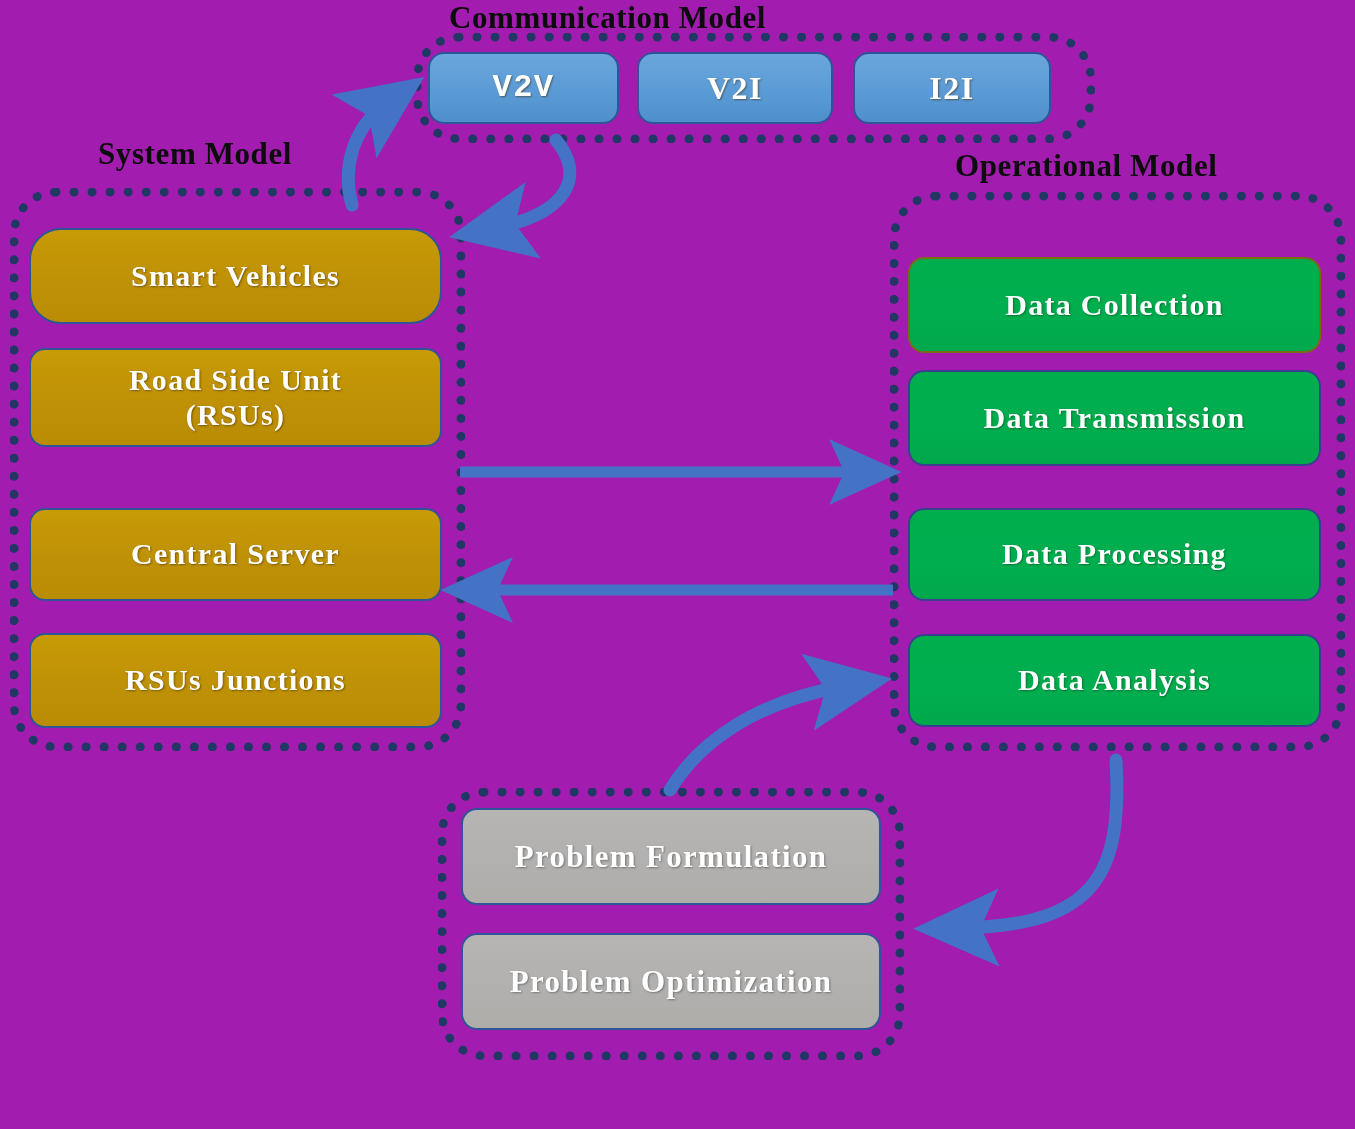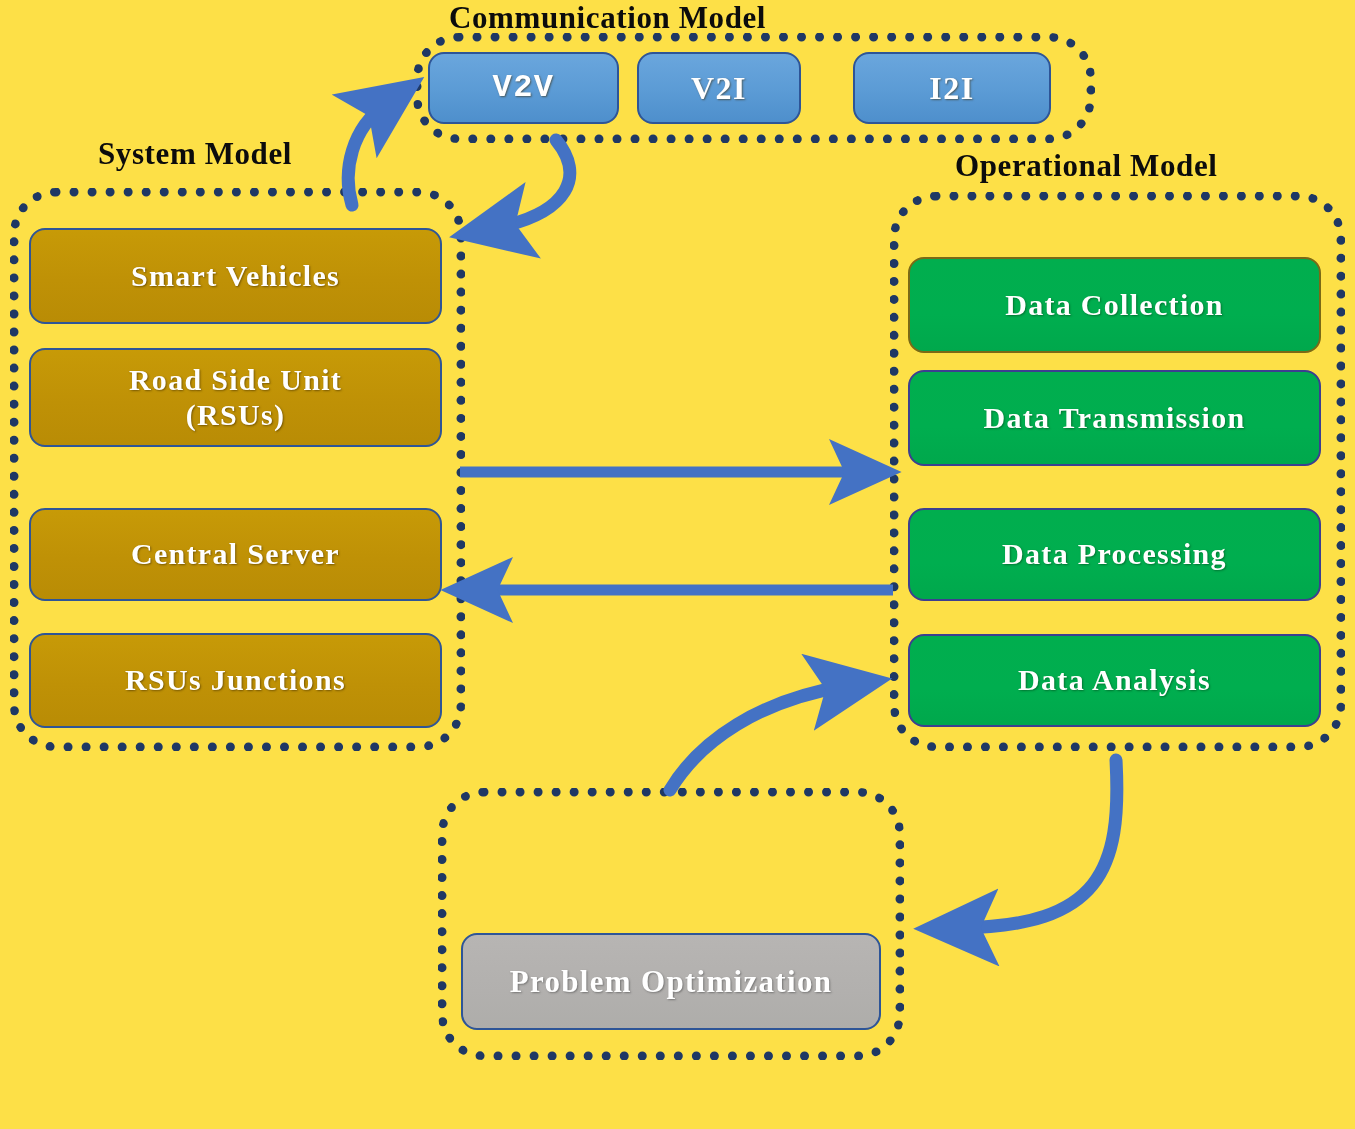--- a/index.html
+++ b/index.html
@@ -4,21 +4,21 @@
 <style>
   html, body {
     margin: 0;
     padding: 0;
     background: #ffffff;
   }
   #canvas {
     position: relative;
     width: 1355px;
     height: 1129px;
-    background: #fde047;
+    background: #a21caf;
     font-family: "Liberation Serif", "DejaVu Serif", serif;
     overflow: hidden;
   }
 
   
   .group {
     position: absolute;
     box-sizing: border-box;
     border: 9px dotted #1F3864;
     border-radius: 46px;
@@ -121,33 +121,33 @@
   </svg>
 
   <div class="group-caption" style="left:449px; top:0px;">Communication  Model</div>
 
   <div class="group" style="left:413px; top:33px; width:682px; height:110px;">
   </div>
 
   <div class="node blue" style="left:428px; top:52px; width:191px; height:72px;font-family:Liberation Mono, monospace;">
     <span>V2V</span>
   </div>
-  <div class="node blue" style="left:637px; top:52px; width:164px; height:72px;">
+  <div class="node blue" style="left:637px; top:52px; width:196px; height:72px;">
     <span>V2I</span>
   </div>
   <div class="node blue" style="left:853px; top:52px; width:198px; height:72px;">
     <span>I2I</span>
   </div>
 
   <div class="group-caption" style="left:98px; top:136px;">System Model</div>
 
   <div class="group" style="left:10px; top:188px; width:455px; height:563px;">
   </div>
 
-  <div class="node gold" style="left:29px; top:228px; width:413px; height:96px;">
+  <div class="node gold" style="left:29px; top:228px; width:413px; height:96px;border-radius:32px;">
     <span>Smart  Vehicles</span>
   </div>
   <div class="node gold" style="left:29px; top:348px; width:413px; height:99px; white-space:pre-line;">
     <span style="white-space:pre-line;">Road Side Unit
 (RSUs)</span>
   </div>
   <div class="node gold" style="left:29px; top:508px; width:413px; height:93px;">
     <span>Central  Server</span>
   </div>
   <div class="node gold" style="left:29px; top:633px; width:413px; height:95px;">
@@ -168,18 +168,21 @@
   <div class="node green" style="left:908px; top:508px; width:413px; height:93px;">
     <span>Data Processing</span>
   </div>
   <div class="node green" style="left:908px; top:634px; width:413px; height:93px;">
     <span>Data Analysis</span>
   </div>
 
   <div class="group" style="left:438px; top:788px; width:466px; height:272px;">
   </div>
 
+  <div class="node gray" style="left:461px; top:808px; width:420px; height:97px;">
+    <span>Problem Formulation</span>
+  </div>
   <div class="node gray" style="left:461px; top:933px; width:420px; height:97px;">
     <span>Problem Optimization</span>
   </div>
 
 
 </div>
 
 </body></html>

